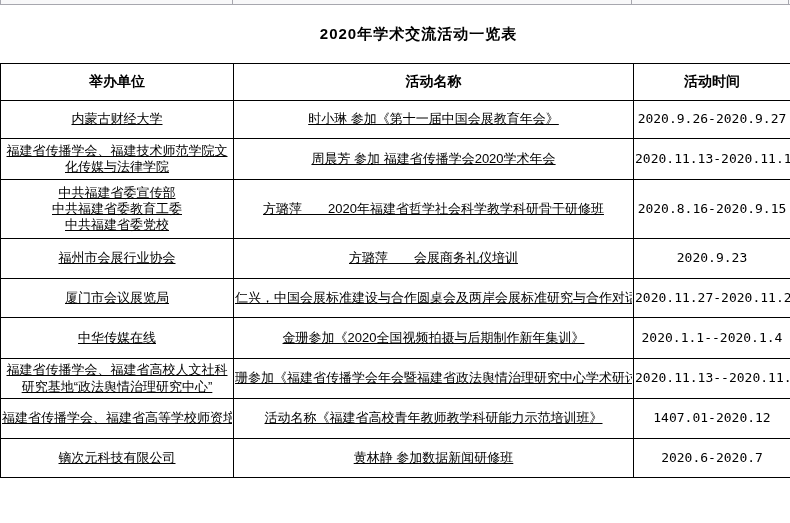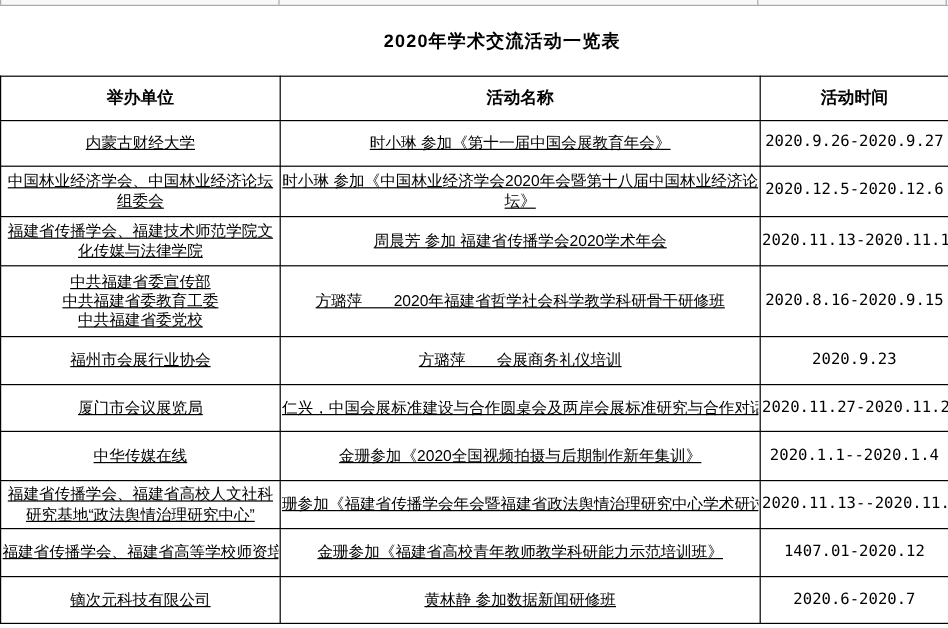--- a/index.html
+++ b/index.html
@@ -68,29 +68,20 @@
     <tbody>
       <tr style="height:38px">
         <td class="org">
             <div class="cellbox">内蒙古财经大学</div>
           </td>
         <td>
             <div class="cellbox">时小琳 参加《第十一届中国会展教育年会》</div>
           </td>
         <td class="time">2020.9.26-2020.9.27</td>
       </tr>
-      <tr style="height:42px">
-        <td class="org">
-            <div class="cellbox">中国林业经济学会、中国林业经济论坛组委会</div>
-          </td>
-        <td>
-            <div class="cellbox">时小琳 参加《中国林业经济学会2020年会暨第十八届中国林业经济论坛》</div>
-          </td>
-        <td class="time">2020.12.5-2020.12.6</td>
-      </tr>
       <tr style="height:41px">
         <td class="org">
             <div class="cellbox">福建省传播学会、福建技术师范学院文化传媒与法律学院</div>
           </td>
         <td>
             <div class="cellbox">周晨芳 参加 福建省传播学会2020学术年会</div>
           </td>
         <td class="time">2020.11.13-2020.11.15</td>
       </tr>
       <tr style="height:59px">
@@ -138,21 +129,21 @@
         <td class="clip">
             <div class="cellbox">珊参加《福建省传播学会年会暨福建省政法舆情治理研究中心学术研讨会</div>
           </td>
         <td class="time">2020.11.13--2020.11.15</td>
       </tr>
       <tr style="height:40px">
         <td class="org clip">
             <div class="cellbox">福建省传播学会、福建省高等学校师资培训</div>
           </td>
         <td>
-            <div class="cellbox">金珊参加《福建省高校青年教师教学科研能力示范培训班》</div>
+            <div class="cellbox">活动名称《福建省高校青年教师教学科研能力示范培训班》</div>
           </td>
         <td class="time">1407.01-2020.12</td>
       </tr>
       <tr style="height:39px">
         <td class="org">
             <div class="cellbox">镝次元科技有限公司</div>
           </td>
         <td>
             <div class="cellbox">黄林静 参加数据新闻研修班</div>
           </td>

